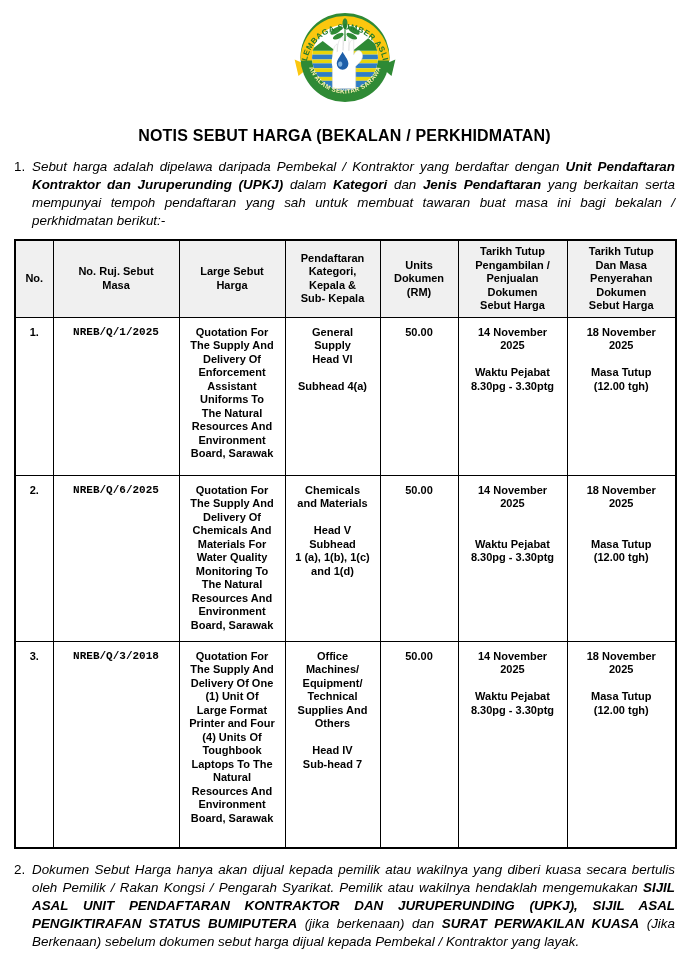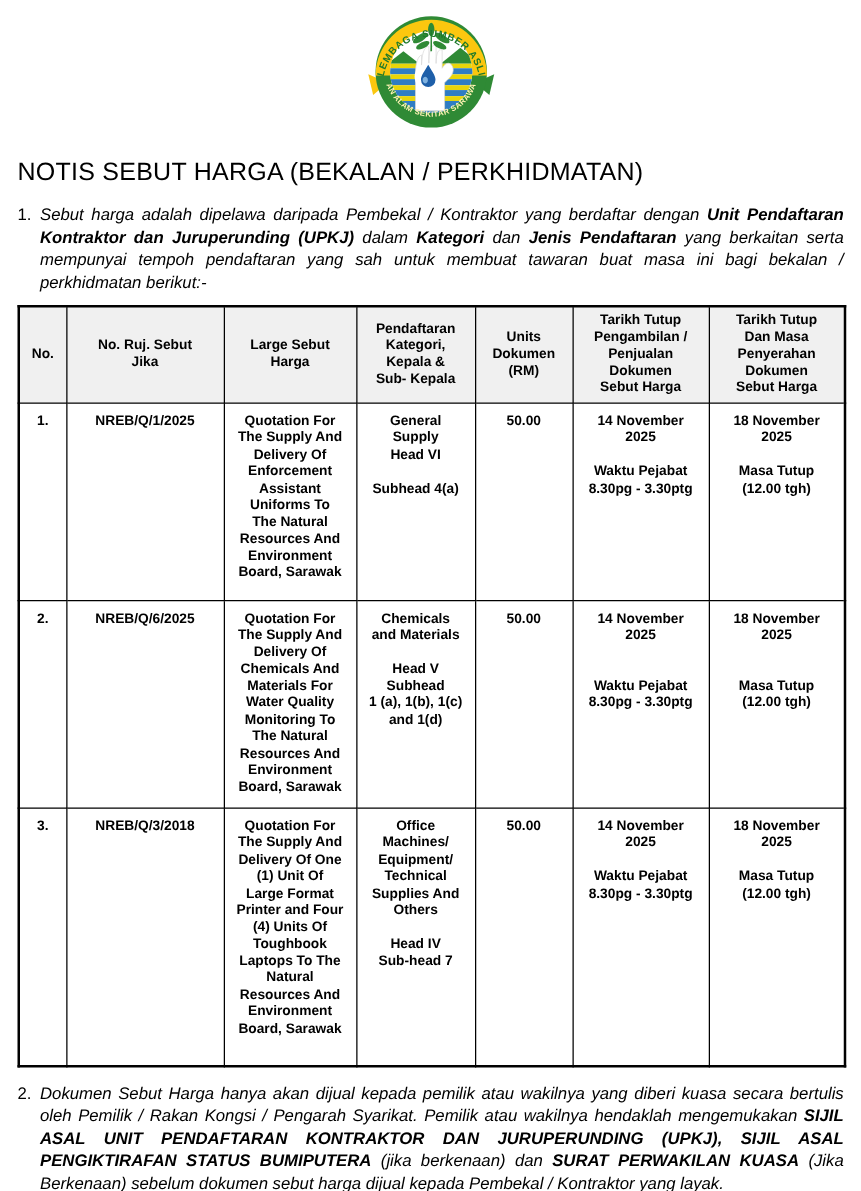--- a/index.html
+++ b/index.html
@@ -4,21 +4,21 @@
 <style>
   html,body{margin:0;padding:0;background:#fff;}
   .page{
     width:689px;height:953px;box-sizing:border-box;
     padding:12px 14px 10px 14px;background:#fff;
     font-family:"Liberation Sans", sans-serif;color:#000;
     position:relative;overflow:hidden;
   }
   .logo-wrap{text-align:center;height:95px;}
   .doc-title{
-    text-align:left;font-weight:normal;font-size:20px;
+    text-align:center;font-weight:bold;font-size:16px;
     margin-top:20px;letter-spacing:0.2px;
   }
   .para{display:flex;font-size:13.4px;line-height:18px;margin-top:13px;}
   .para .num{width:18px;flex:none;}
   .para .ptext{flex:1;text-align:justify;font-style:italic;}
   .b{font-weight:bold;}
   table.quote{
     width:661px;border-collapse:collapse;margin-top:9px;
     table-layout:fixed;border:2px solid #000;
   }
@@ -28,21 +28,21 @@
     vertical-align:top;padding:8px 2px 4px 2px;
     text-align:center;white-space:pre-line;word-wrap:break-word;
   }
   table.quote th{
     background:#f0f0f0;vertical-align:middle;height:66px;padding:4px 2px;
   }
   col.c-no{width:38px;} col.c-ref{width:126px;} col.c-title{width:106px;}
   col.c-cat{width:95px;} col.c-fee{width:78px;} col.c-sale{width:109px;}
   col.c-sub{width:109px;}
   tr.r1 td{height:145px;} tr.r2 td{height:153px;} tr.r3 td{height:193px;}
-  td.cell-ref{text-align:left;padding-left:7px;}
+  td.cell-ref{text-align:left;padding-left:7px;font-family:Liberation Mono, monospace;}
   td.cell-title-left{text-align:left;padding-left:6px;}
 </style>
 </head>
 <body>
 
 <div class="page">
 
   <div class="logo-wrap">
     <svg width="118" height="93" viewBox="0 0 120 96">
       <defs>
@@ -116,21 +116,21 @@
         <col class="c-title">
         <col class="c-cat">
       <col class="c-fee">
         <col class="c-sale">
         <col class="c-sub">
     </colgroup>
     <thead>
       <tr>
         <th>No.</th>
         <th>No. Ruj. Sebut
-Jika</th>
+Masa</th>
         <th>Large Sebut
 Harga</th>
         <th>Pendaftaran
 Kategori,
 Kepala &amp;
 Sub- Kepala</th>
         <th>Units
 Dokumen
 (RM)</th>
         <th>Tarikh Tutup

